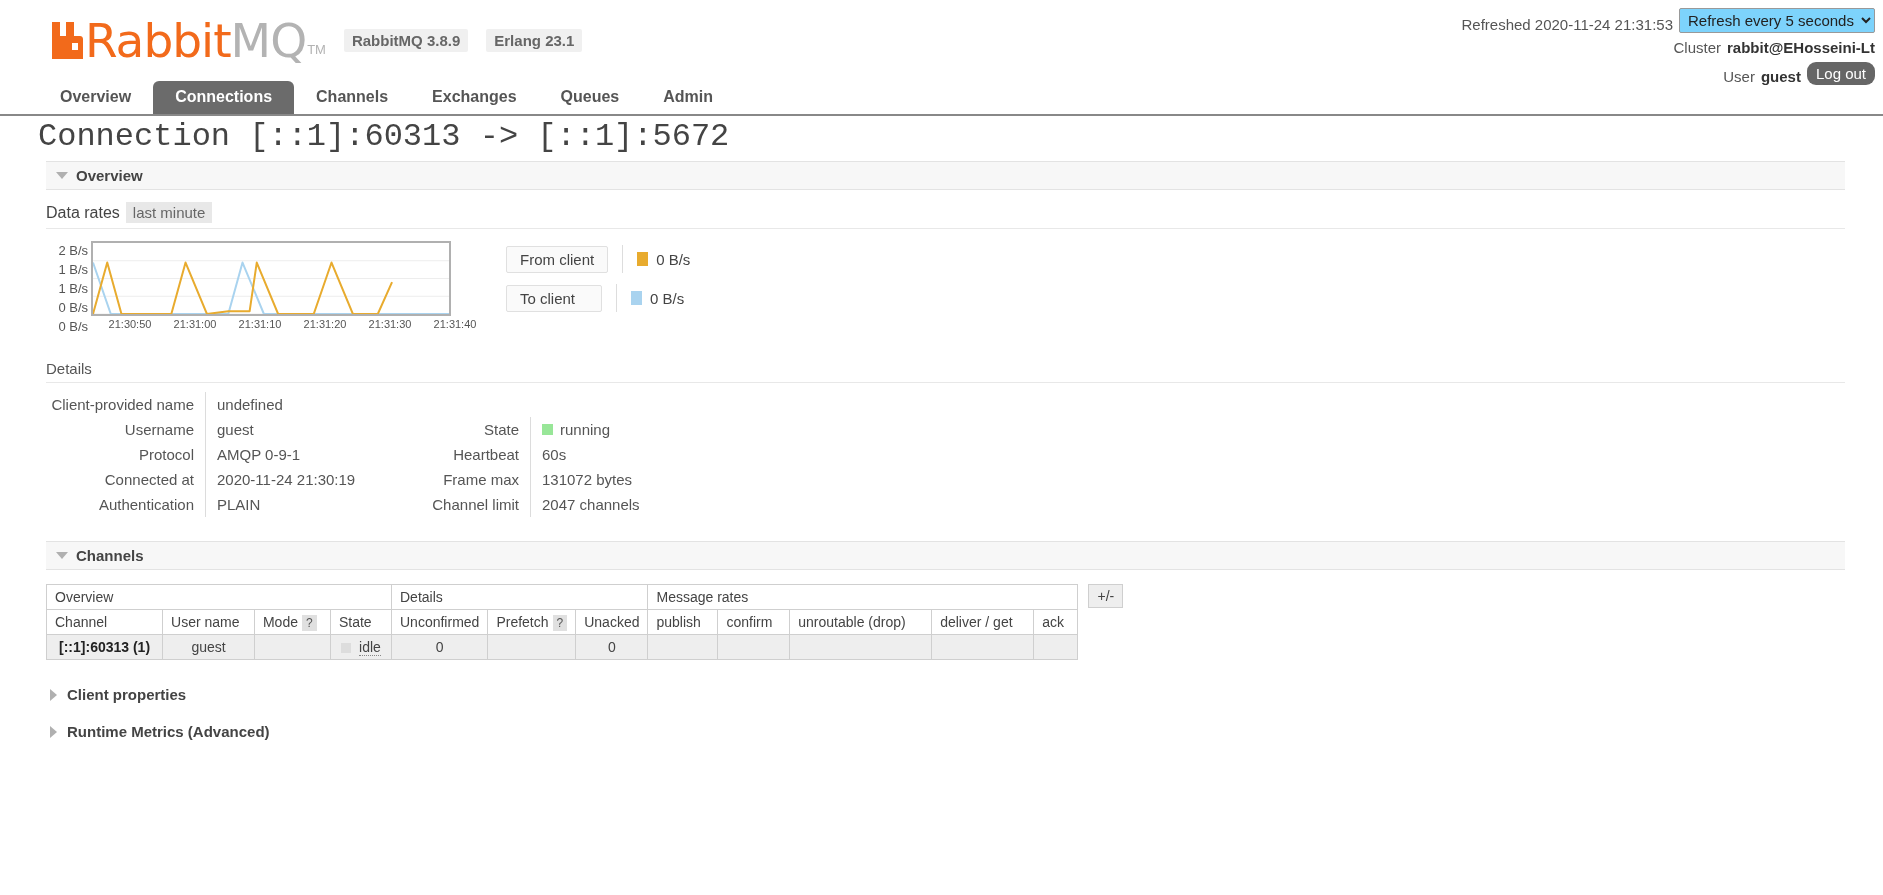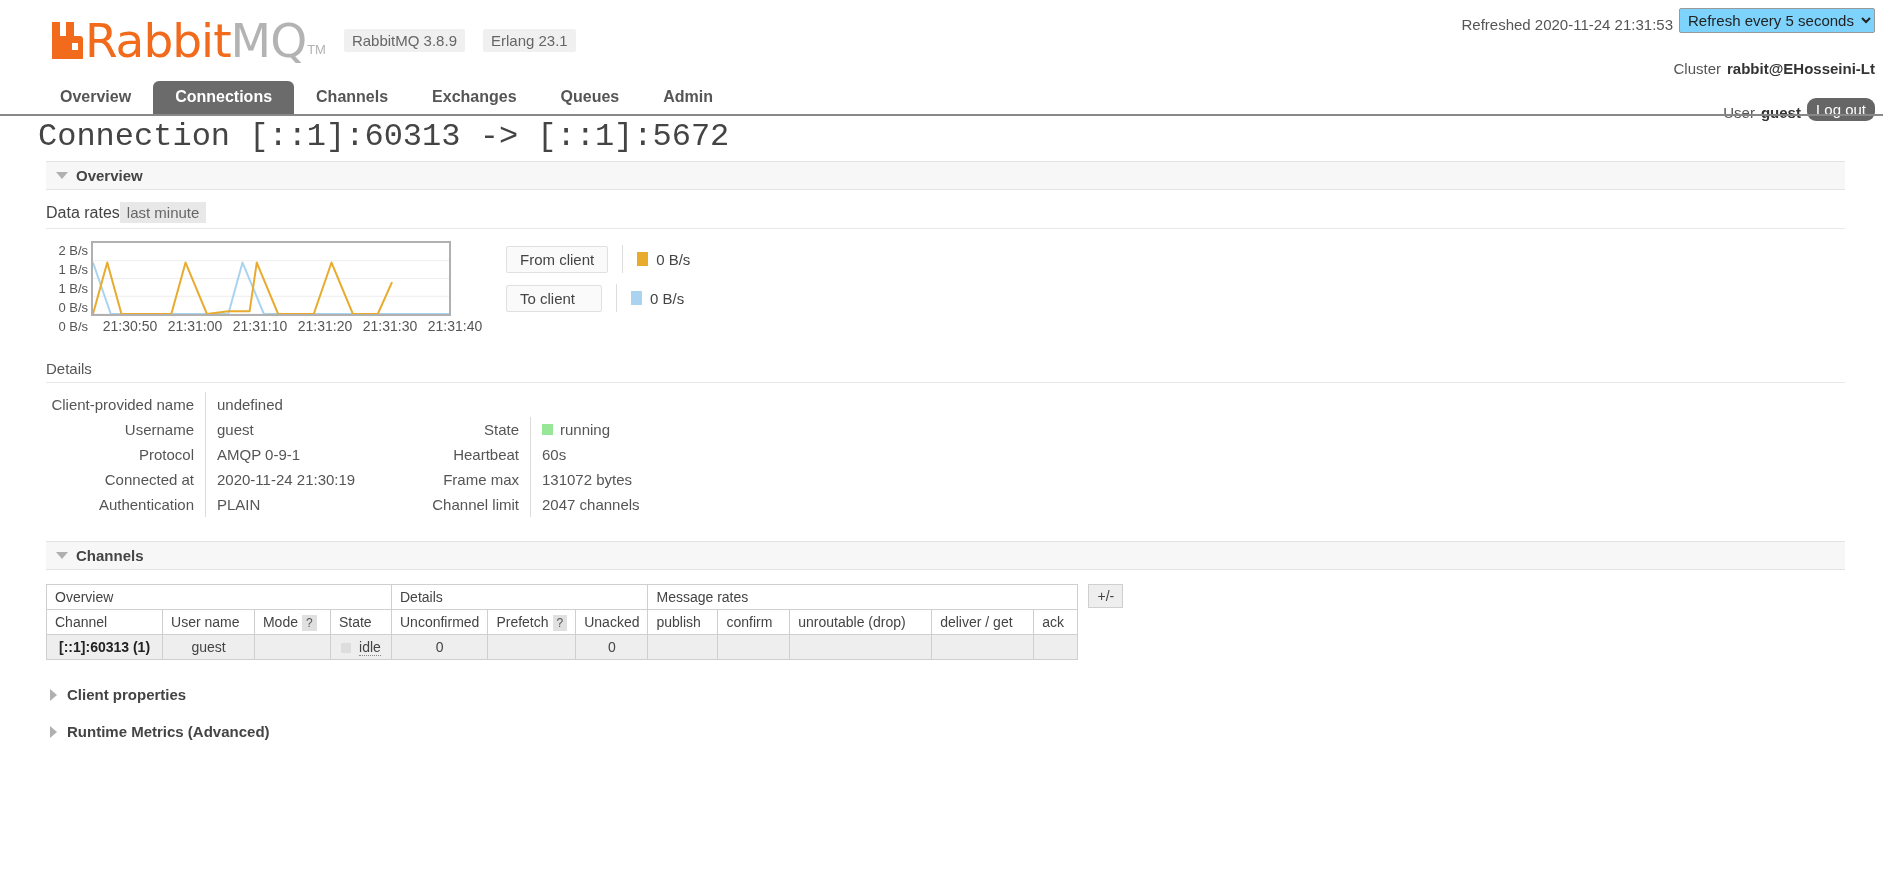--- a/index.html
+++ b/index.html
@@ -28,30 +28,30 @@
     font-family: "DejaVu Sans", sans-serif; font-weight: 400;
   }
   .logo-rabbit { color: #f26a1b; }
   .logo-mq { color: #b3b3b3; }
   .logo-tm { font-size: 13px; color: #b3b3b3; margin-left: 1px; padding-bottom: 2px; }
 
   .version-pill {
     background: #f0f0f0; color: #666;
     font-size: 15px; padding: 3px 8px;
     margin-left: 18px; border-radius: 2px;
-    align-self: center; white-space: nowrap;
+    align-self: center; white-space: nowrap; font-weight: bold;
   }
 
   .hdr-right {
     position: absolute; right: 8px; top: 8px;
     text-align: right; font-size: 15px; color: #555;
   }
   .hdr-line { display: flex; justify-content: flex-end; align-items: flex-end; margin-bottom: 6px; gap: 6px; }
   .hdr-line .lbl { color: #555; }
-  .hdr-line b { color: #333; margin-top: 21px; }
+  .hdr-line b { color: #333; }
   select.hdr-select {
     font-family: "Liberation Sans", sans-serif;
     font-size: 15px; color: #222;
     padding: 2px 4px; border: 1px solid #999; background: #7dd3fc;
     border-radius: 2px;
   }
   .logout-btn {
     background: #666; color: #fff; border: none;
     font-family: "Liberation Sans", sans-serif; font-size: 15px;
     padding: 3px 9px; border-radius: 9px; cursor: pointer;
@@ -100,21 +100,21 @@
   .caret-right {
     width: 0; height: 0;
     border-top: 6px solid transparent;
     border-bottom: 6px solid transparent;
     border-left: 7px solid #b0b0b0;
   }
 
   
   .subsection { margin-left: 8px; }
   .sub-title-row {
-    display: flex; align-items: baseline; gap: 0;
+    display: flex; align-items: baseline; gap: 6px;
     border-bottom: 1px solid #e8e8e8;
     padding: 12px 0 5px 0;
     font-size: 16px; color: #444;
   }
   .chip {
     background: #e8e8e8; color: #666;
     font-size: 15px; padding: 2px 7px;
     cursor: pointer;
   }
 
@@ -129,21 +129,21 @@
   .plot-box {
     margin-left: 45px;
     border: 2px solid #b0b0b0;
     background: #fff;
     width: 360px; height: 75px;
     position: relative;
   }
   .xlabels {
     margin-left: 37px;
     position: relative; height: 18px; width: 378px;
-    font-size: 14px; color: #555;
+    font-size: 11px; color: #555;
   }
   .xlabels span { position: absolute; top: 2px; transform: translateX(-50%); white-space: nowrap; }
 
   .legend-block { margin-left: 45px; padding-top: 4px; }
   .legend-row { display: flex; align-items: center; margin-bottom: 11px; }
   .legend-btn {
     background: #fafafa; border: 1px solid #e0e0e0;
     font-size: 15px; color: #444;
     padding: 4px 13px; min-width: 96px; text-align: left;
     cursor: pointer; border-radius: 2px;

